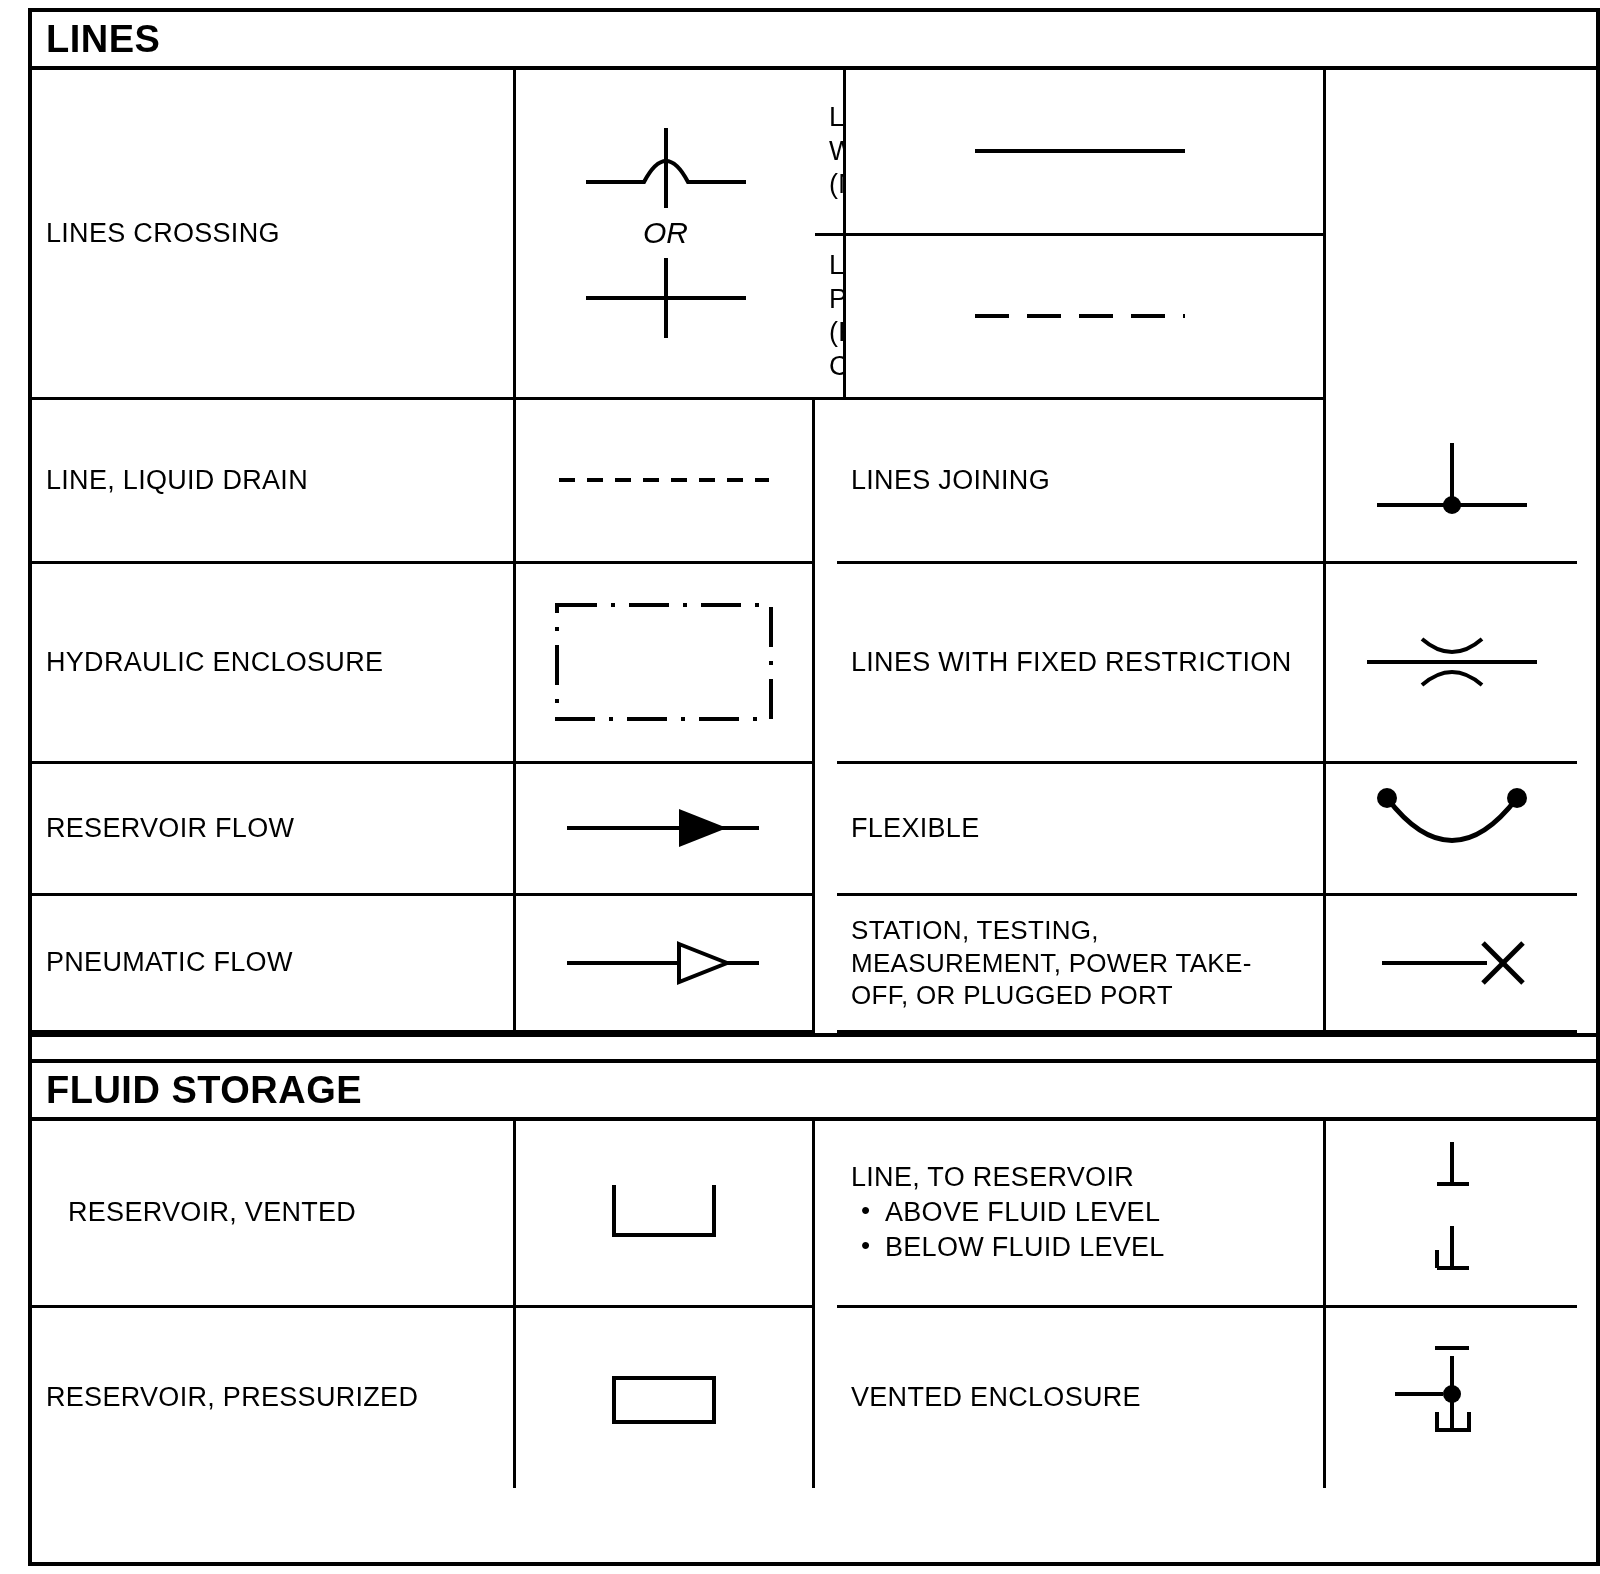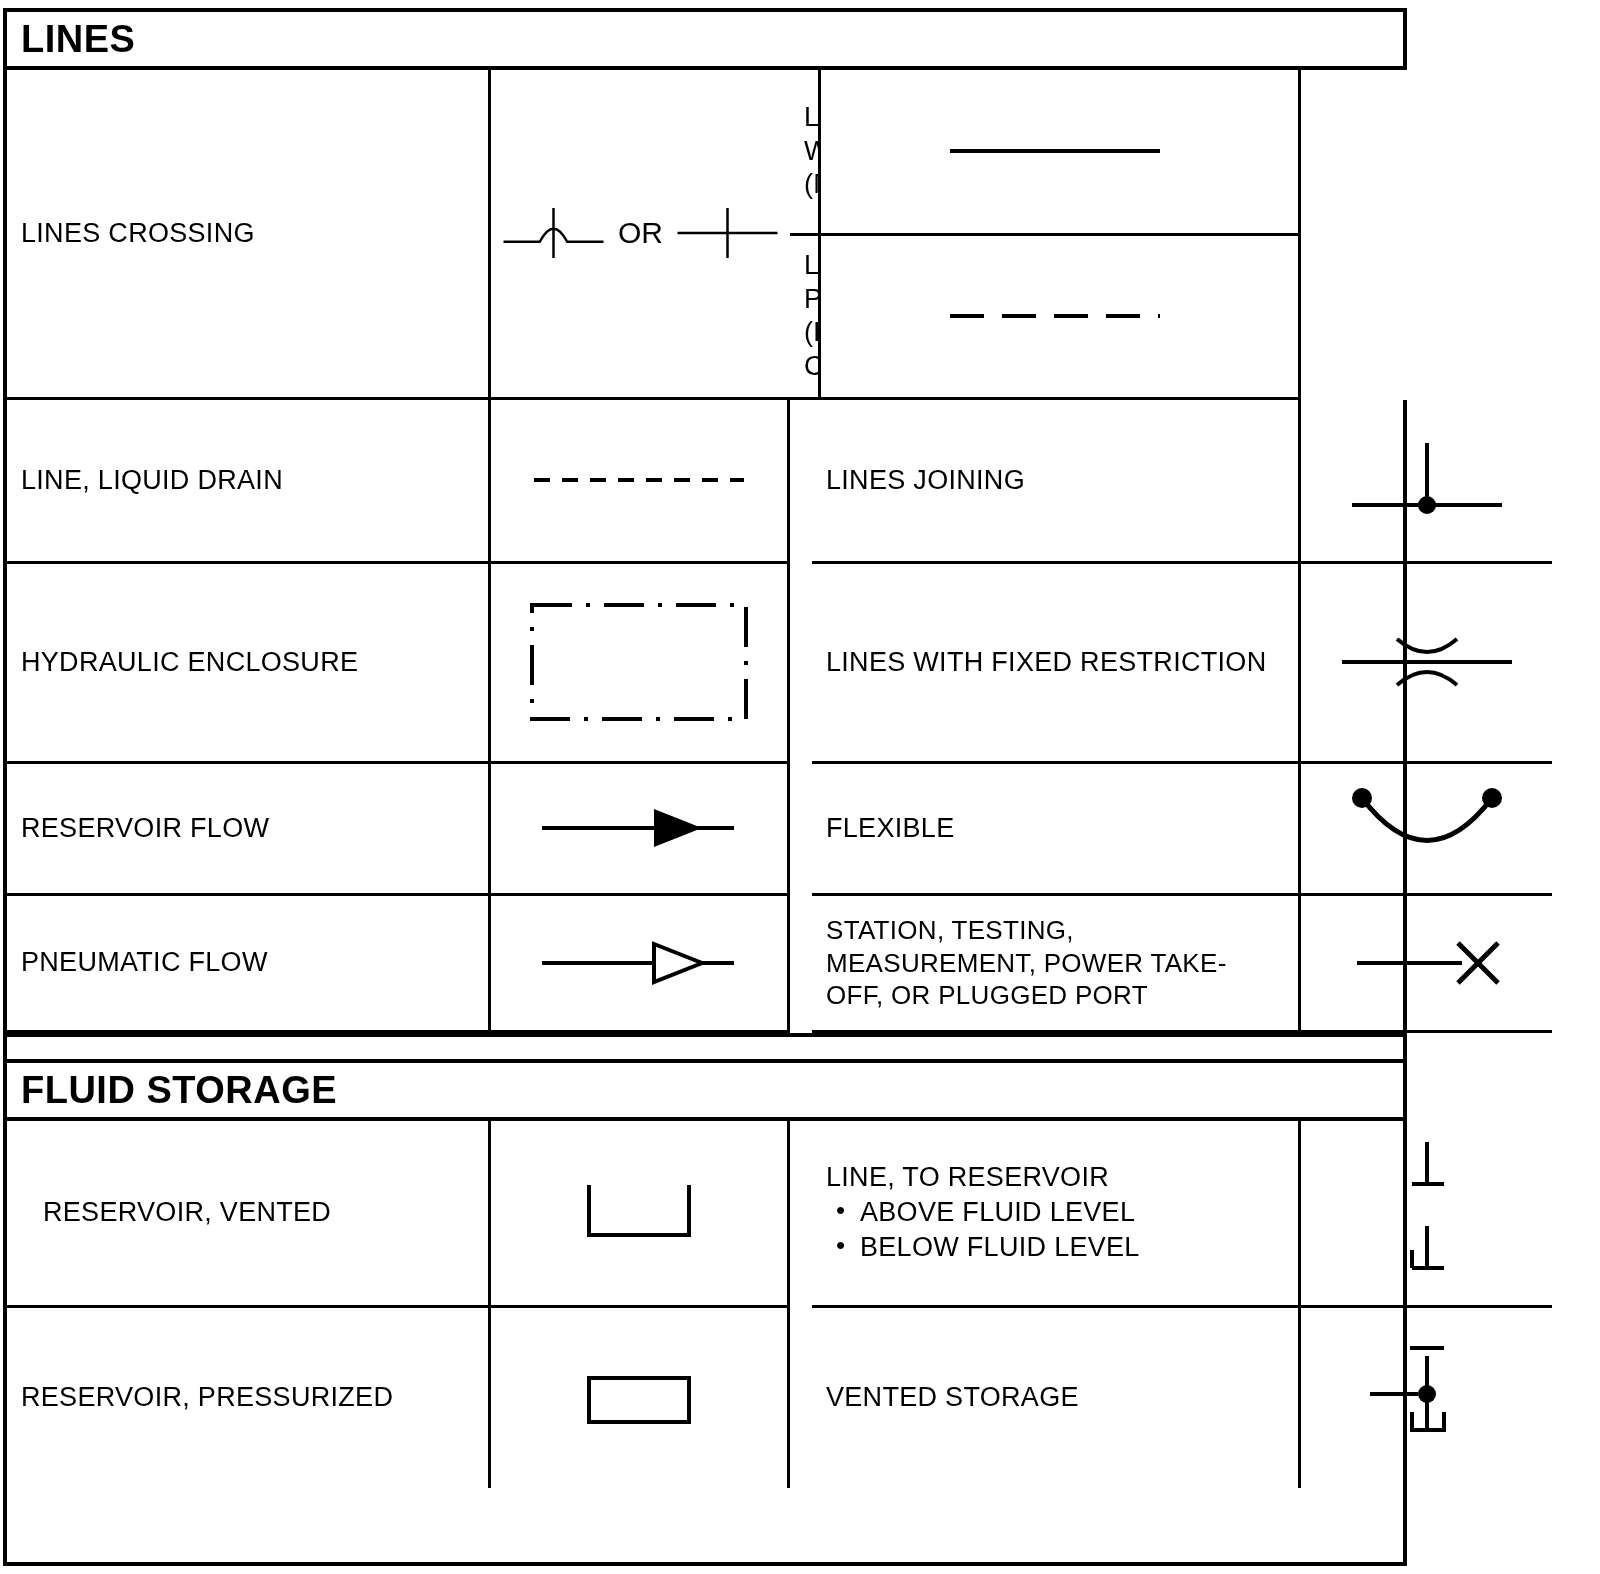--- a/index.html
+++ b/index.html
@@ -16,23 +16,23 @@
     width: 1600px;
     height: 1574px;
     box-sizing: border-box;
     background: #ffffff;
     overflow: hidden;
   }
 
   
   .frame {
     position: absolute;
-    left: 3px;
+    left: 28px;
     top: 8px;
-    width: 1404px;
+    width: 1572px;
     height: 1558px;
     border: 4px solid #000;
     box-sizing: border-box;
   }
 
   .section-title {
     font-size: 38px;
     font-weight: bold;
     letter-spacing: 0.5px;
     padding: 8px 0 6px 14px;
@@ -119,21 +119,21 @@
 
       <div class="cell label r1">LINE, WORKING (MAIN)</div>
       <div class="cell sym r1">
         <svg width="230" height="40" viewBox="0 0 230 40" aria-hidden="true">
           <line x1="10" y1="20" x2="220" y2="20" stroke="#000" stroke-width="4"></line>
         </svg>
       </div>
       <div class="gapcol r1"></div>
 
       <div class="cell label" style="grid-row: 1 / span 2; text-align: center;">LINES CROSSING</div>
-      <div class="cell sym nolr" style="grid-row: 1 / span 2; flex-direction:row; gap:2px;">
+      <div class="cell sym nolr" style="grid-row: 1 / span 2; flex-direction:column; gap:2px;font-style:italic;">
         <svg width="200" height="96" viewBox="0 0 200 96" aria-hidden="true">
           <path d="M20 62 H78 Q100 20 122 62 H180" fill="none" stroke="#000" stroke-width="4"></path>
           <line x1="100" y1="8" x2="100" y2="88" stroke="#000" stroke-width="4"></line>
         </svg>
         <div style="font-size:30px; line-height:1;">OR</div>
         <svg width="200" height="96" viewBox="0 0 200 96" aria-hidden="true">
           <line x1="20" y1="48" x2="180" y2="48" stroke="#000" stroke-width="4"></line>
           <line x1="100" y1="8" x2="100" y2="88" stroke="#000" stroke-width="4"></line>
         </svg>
       </div>
@@ -247,21 +247,21 @@
         </svg>
       </div>
 
       <div class="cell label" style="height:180px; border-bottom:none;">RESERVOIR, PRESSURIZED</div>
       <div class="cell sym" style="height:180px; border-bottom:none;">
         <svg width="160" height="80" viewBox="0 0 160 80" aria-hidden="true">
           <rect x="30" y="20" width="100" height="44" fill="none" stroke="#000" stroke-width="4"></rect>
         </svg>
       </div>
       <div class="gapcol" style="height:180px;"></div>
-      <div class="cell label" style="height:180px; border-bottom:none;">VENTED STORAGE</div>
+      <div class="cell label" style="height:180px; border-bottom:none;">VENTED ENCLOSURE</div>
       <div class="cell sym nolr" style="height:180px; border-bottom:none;">
         <svg width="150" height="120" viewBox="0 0 150 120" aria-hidden="true">
           <line x1="58" y1="10" x2="92" y2="10" stroke="#000" stroke-width="4"></line>
           <line x1="75" y1="18" x2="75" y2="92" stroke="#000" stroke-width="4"></line>
           <circle cx="75" cy="56" r="9" fill="#000"></circle>
           <line x1="18" y1="56" x2="66" y2="56" stroke="#000" stroke-width="4"></line>
           <path d="M60 74 V92 H92 V74" fill="none" stroke="#000" stroke-width="4"></path>
         </svg>
       </div>
     </div>

